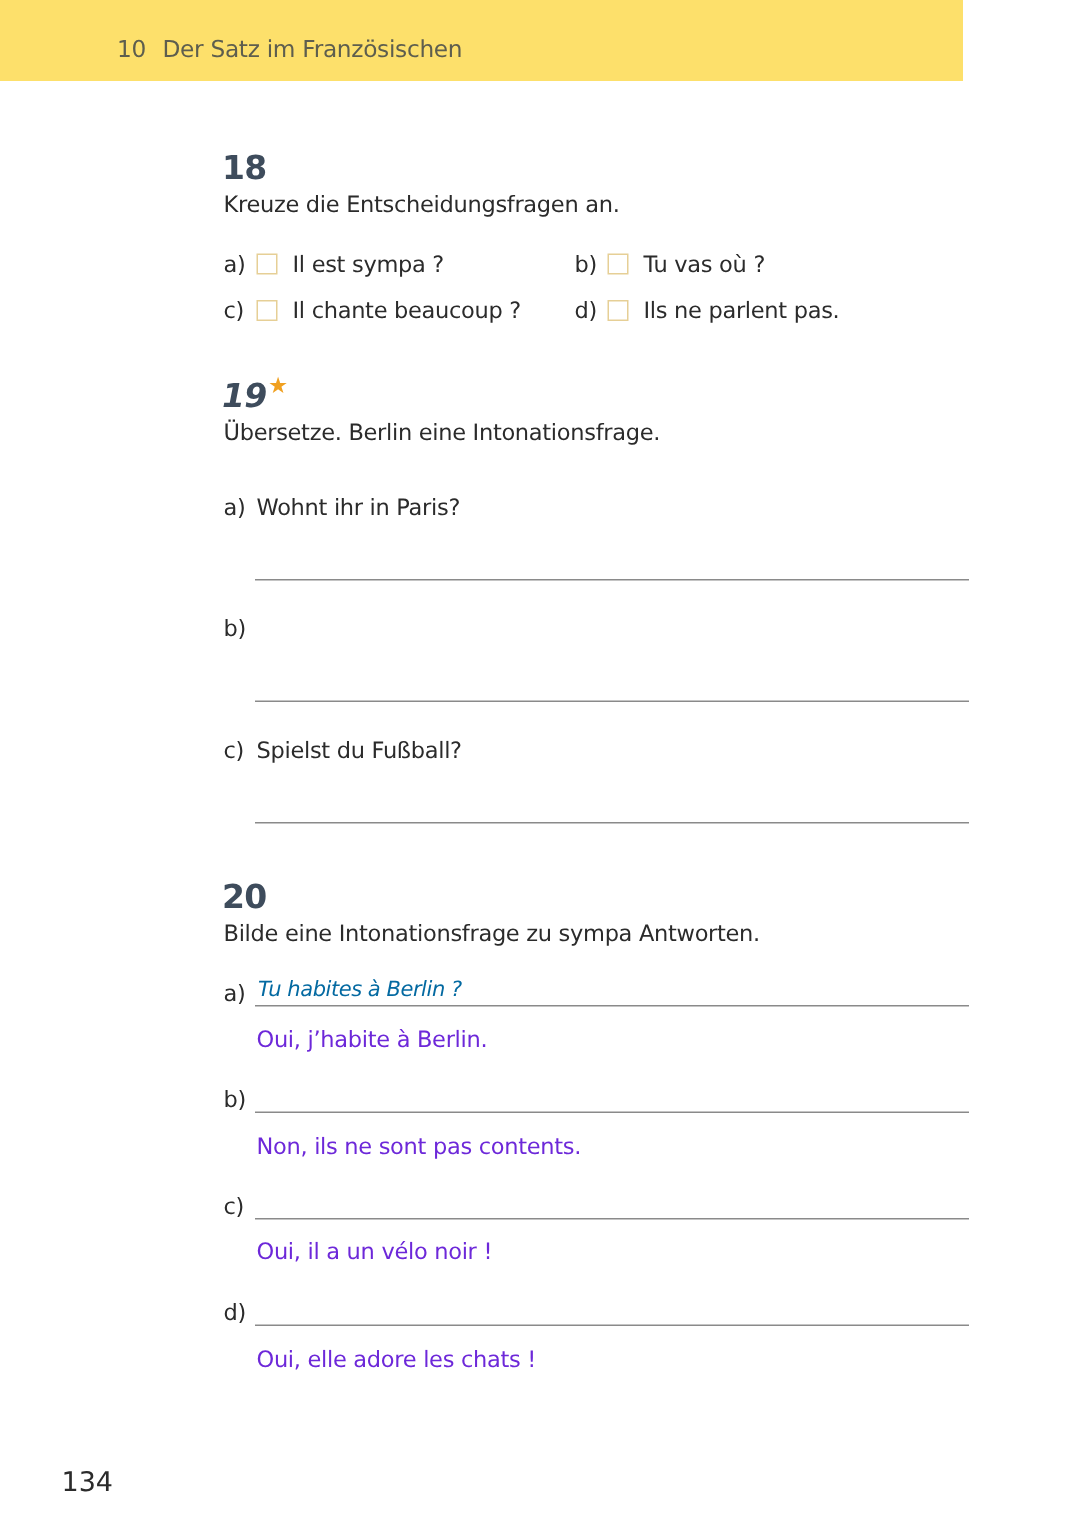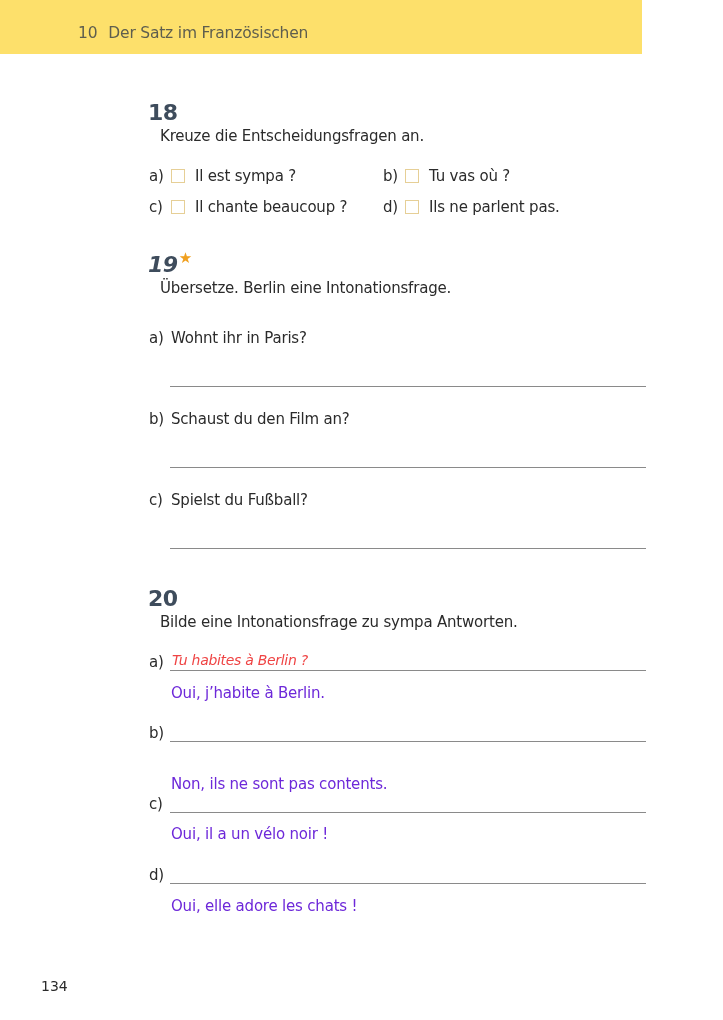--- a/index.html
+++ b/index.html
@@ -16,47 +16,47 @@
       position: absolute; left: 78px; top: 24px;
       font-size: 15.5px; color: #5e5e4e; letter-spacing: -0.2px;
     }
     .header-title .chap-num { margin-right: 11px; }
     .ex-num {
       position: absolute; left: 148px;
       font-size: 22px; font-weight: bold; color: #3e4c5c; letter-spacing: -0.5px;
     }
     .star { color: #f0a020; font-size: 15px; position: relative; top: -9px; margin-left: 1px; }
     .instr {
-      position: absolute; left: 160px;
+      position: absolute; left: 149px;
       font-size: 15px; color: #2b2b2b; letter-spacing: -0.2px;
     }
     .row {
       position: absolute; font-size: 15px; color: #2b2b2b; letter-spacing: -0.2px;
       display: flex; align-items: center; white-space: nowrap;
     }
     .row .lab { display: inline-block; width: 22px; }
     .checkbox {
       display: inline-block; width: 14px; height: 14px;
       border: 1.3px solid #e6cf96; background: #fff; margin-right: 10px;
       box-sizing: border-box; cursor: pointer;
     }
     .answer-line {
       position: absolute; left: 170px; width: 472px; height: 20px;
       border: none; border-bottom: 1.3px solid #8a8a8a; background: transparent;
       font-family: "DejaVu Sans", sans-serif; font-size: 14px; padding: 0 2px;
       outline: none;
     }
     .filled {
-      color: #ef4444; font-style: italic; letter-spacing: -0.3px;
+      color: #0369a1; font-style: italic; letter-spacing: -0.3px;
     }
     .reply {
       position: absolute; left: 171px; font-size: 15px; color: #6d28d9; letter-spacing: -0.2px;
     }
     .page-num {
-      position: absolute; left: 41px; top: 978px; font-size: 14px; color: #2b2b2b;
+      position: absolute; left: 41px; top: 978px; font-size: 18px; color: #2b2b2b;
     }
   </style>
 </head>
 <body>
 
 <div class="header-band">
   <div class="header-title">
     <span class="chap-num">10</span><span>Der Satz im Französischen</span>
   </div>
 </div>
@@ -91,21 +91,20 @@
 <div class="instr" style="top:279px;">Übersetze. Berlin eine Intonationsfrage.</div>
 
 <div class="row" style="left:149px; top:329px;">
   <span class="lab">a)</span>
   <span>Wohnt ihr in Paris?</span>
 </div>
 <input class="answer-line" style="top: 366px;" value="">
 
 <div class="row" style="left:149px; top:410px;">
   <span class="lab">b)</span>
-  <span>Schaust du den Film an?</span>
 </div>
 <input class="answer-line" style="top: 447px;" value="">
 
 <div class="row" style="left:149px; top:491px;">
   <span class="lab">c)</span>
   <span>Spielst du Fußball?</span>
 </div>
 <input class="answer-line" style="top: 528px;" value="">
 
 <div class="ex-num" style="top:586px;">20</div>
@@ -114,21 +113,21 @@
 <div class="row" style="left:149px; top:653px;">
   <span class="lab">a)</span>
 </div>
 <input class="answer-line filled" style="top: 650px;" value="Tu habites à Berlin ?">
 <div class="reply" style="top:684px;">Oui, j’habite à Berlin.</div>
 
 <div class="row" style="left:149px; top:724px;">
   <span class="lab">b)</span>
 </div>
 <input class="answer-line" style="top: 721px;" value="">
-<div class="reply" style="top:775px;">Non, ils ne sont pas contents.</div>
+<div class="reply" style="top:755px;">Non, ils ne sont pas contents.</div>
 
 <div class="row" style="left:149px; top:795px;">
   <span class="lab">c)</span>
 </div>
 <input class="answer-line" style="top: 792px;" value="">
 <div class="reply" style="top:825px;">Oui, il a un vélo noir !</div>
 
 <div class="row" style="left:149px; top:866px;">
   <span class="lab">d)</span>
 </div>

